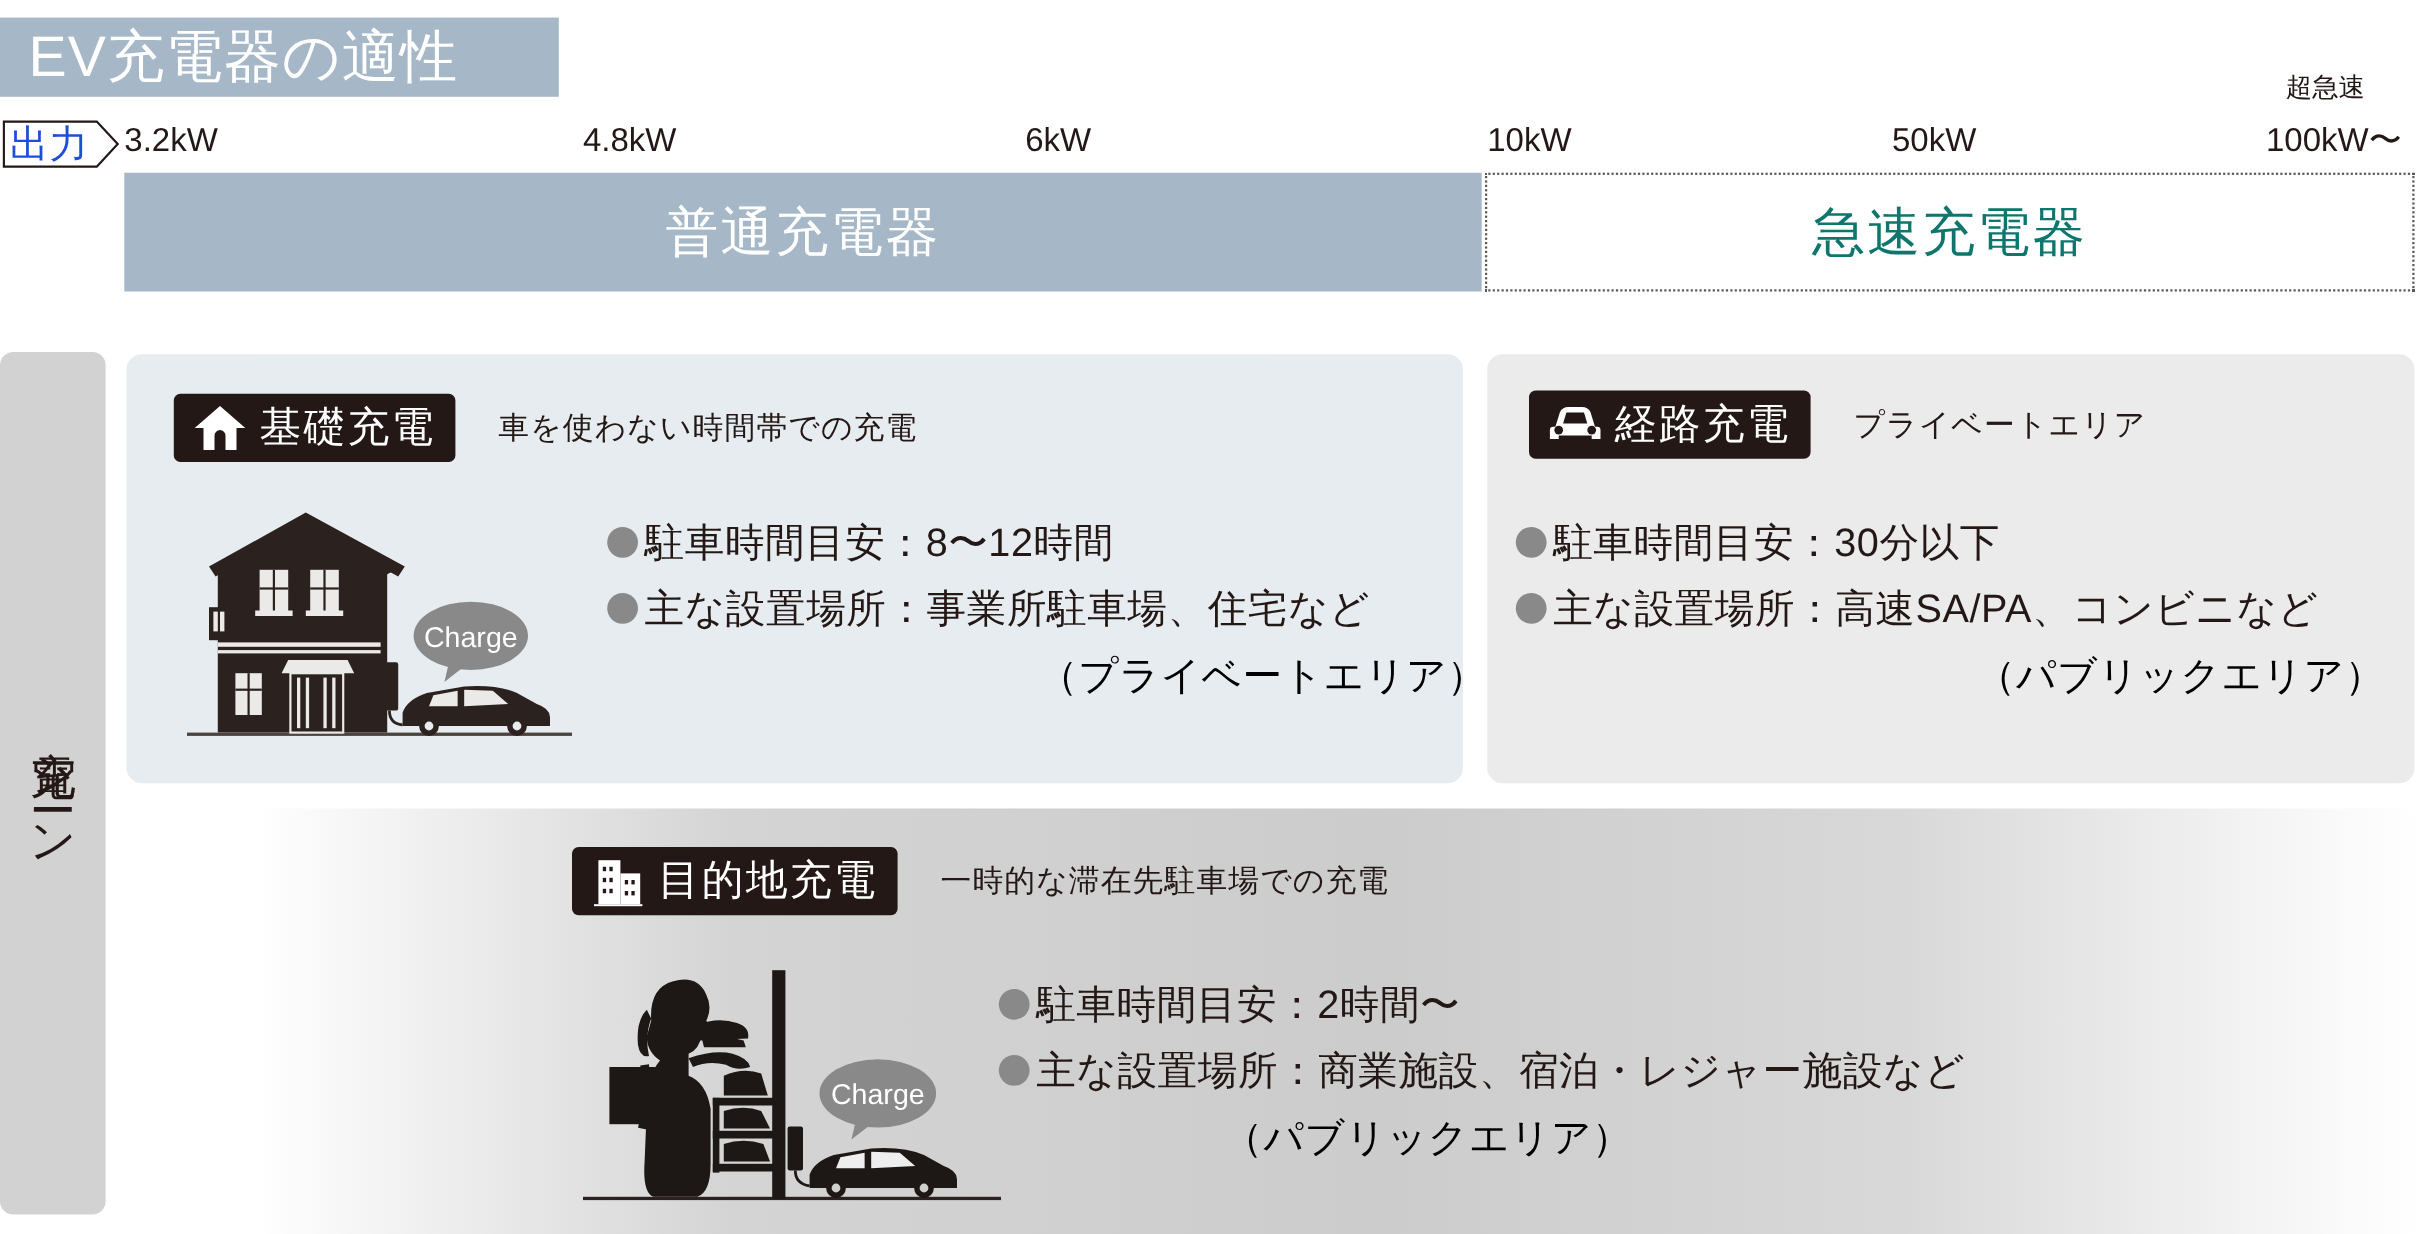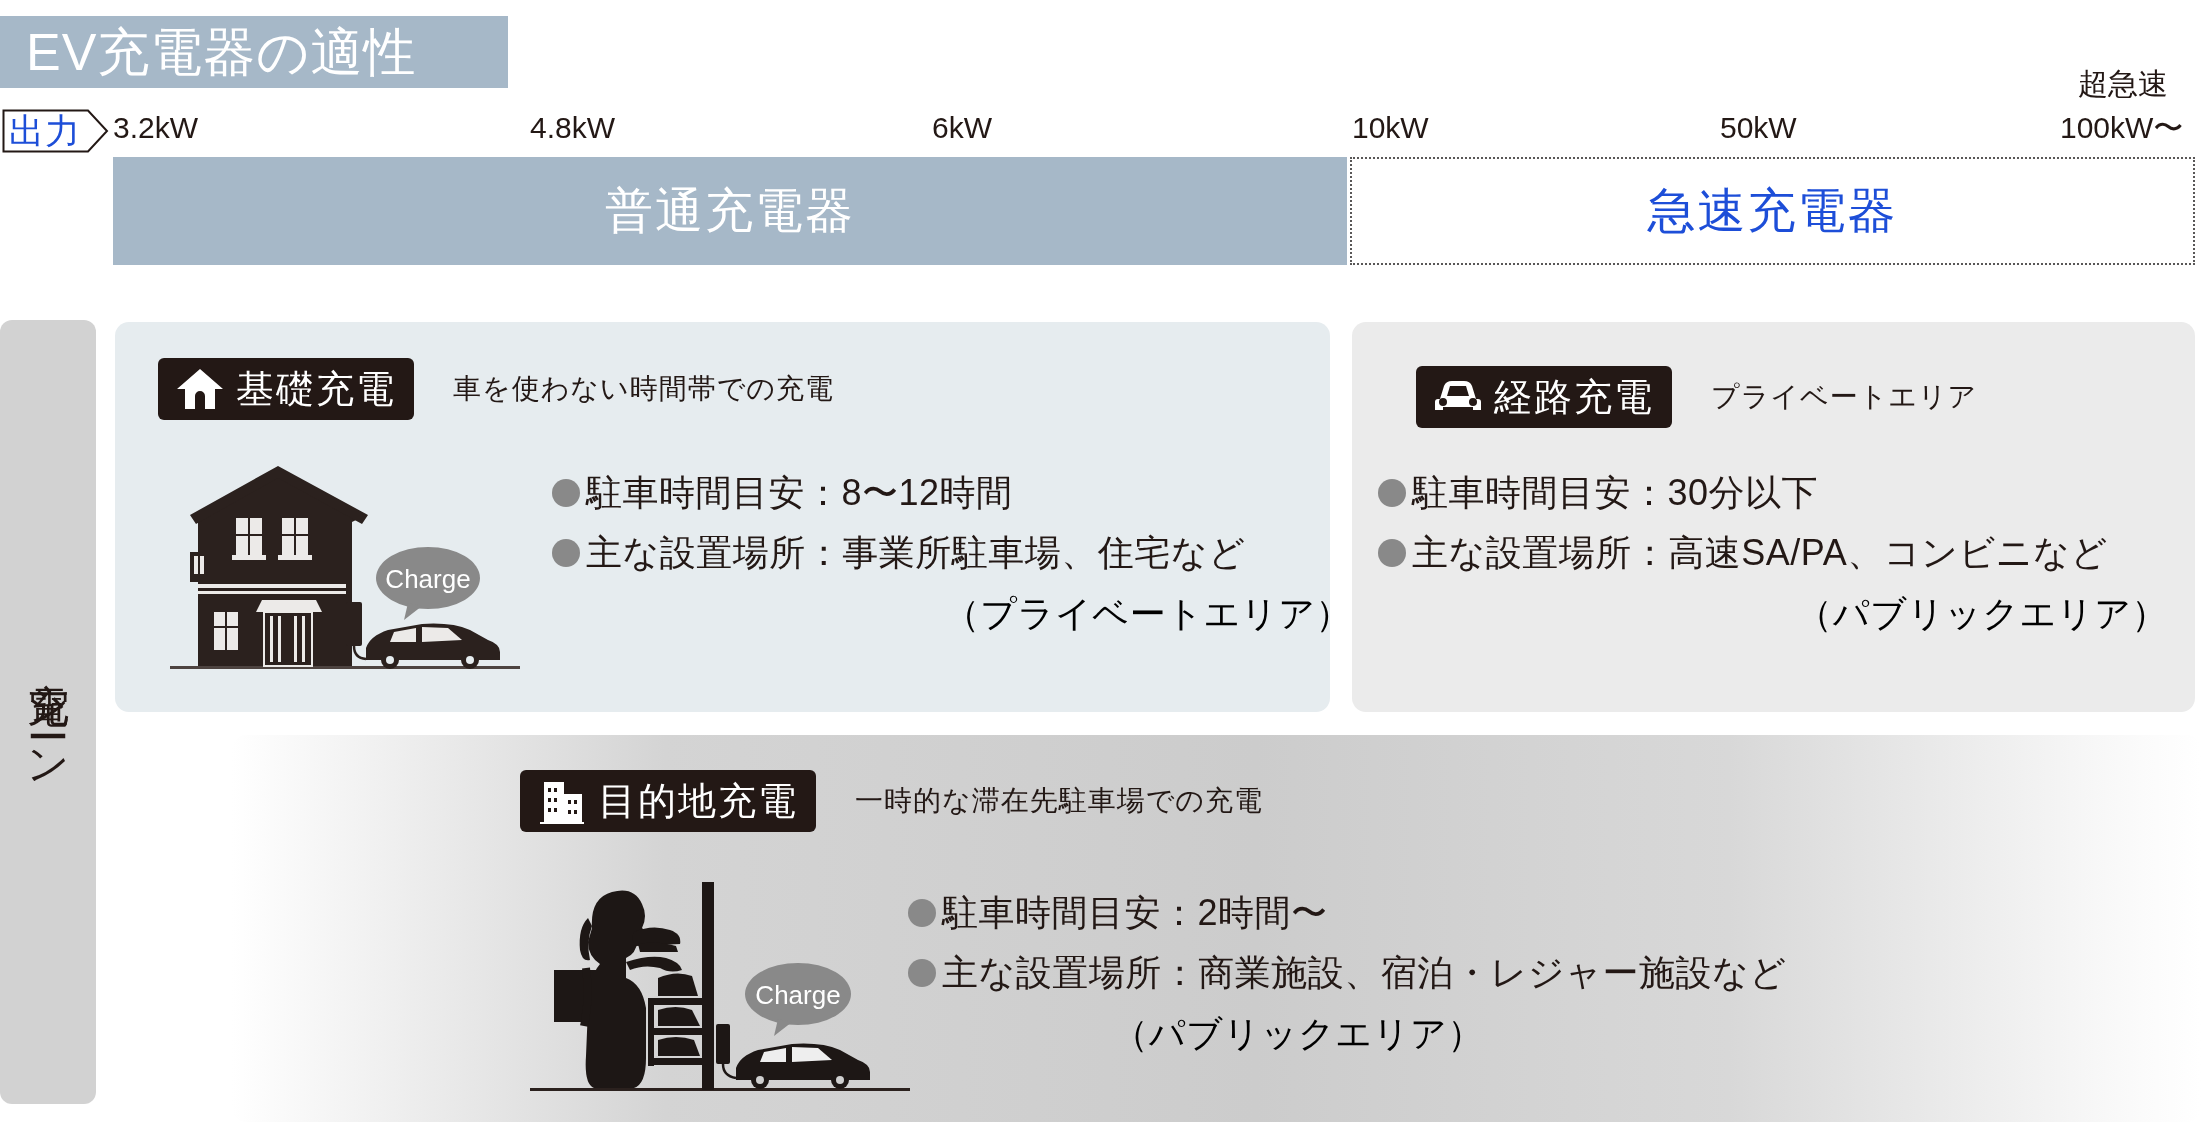--- a/index.html
+++ b/index.html
@@ -69,21 +69,21 @@
   .tick-label {
     position: absolute;
     top: 6px;
     font-size: 30px;
     color: #231815;
     white-space: nowrap;
     line-height: 1.1;
   }
   .tick-label.sup {
     top: -38px;
-    font-size: 30px;
+    font-size: 24px;
   }
 
   
   .bar-normal {
     position: absolute;
     left: 113px;
     top: 157px;
     width: 1234px;
     height: 108px;
     background: #a6b8c8;
@@ -103,21 +103,21 @@
     width: 845px;
     height: 108px;
     border: 2px dotted #595757;
     box-sizing: border-box;
     background: #ffffff;
     display: flex;
     align-items: center;
     justify-content: center;
   }
   .bar-rapid .bar-text {
-    color: #1d4ed8;
+    color: #0f766e;
     font-size: 48px;
     letter-spacing: 2px;
   }
 
   
   .scene-label {
     position: absolute;
     left: 0px;
     top: 320px;
     width: 96px;
@@ -356,21 +356,21 @@
       <circle cx="300" cy="200" r="4" fill="#e6ecef"></circle>
 
       <ellipse cx="258" cy="118" rx="52" ry="31" fill="#898989"></ellipse>
       <path d="M238 143 L234 160 L252 146 Z" fill="#898989"></path>
       <text class="charge-bubble-text" x="258" y="128" text-anchor="middle">Charge</text>
     </svg>
   </div>
 
   <div class="card" id="card-route"></div>
 
-  <div class="headline-row" style="left:1390px; top:366px;margin-left:26px;">
+  <div class="headline-row" style="left:1390px; top:355px;">
     <span class="badge">
       <span class="badge-icon">
         <svg width="52" height="40" viewBox="0 0 52 40">
           <path d="M8 22 L12 9 Q14 4 20 4 L32 4 Q38 4 40 9 L44 22 L46 22 Q49 22 49 25 L49 33 L41 33 L41 30 L11 30 L11 33 L3 33 L3 25 Q3 22 6 22 Z" fill="#ffffff"></path>
           <path d="M15 19 L18 9 L34 9 L37 19 Z" fill="#231815"></path>
           <circle cx="11" cy="25" r="4" fill="#231815"></circle>
           <circle cx="41" cy="25" r="4" fill="#231815"></circle>
         </svg>
       </span>
       <span class="badge-text">経路充電</span>

